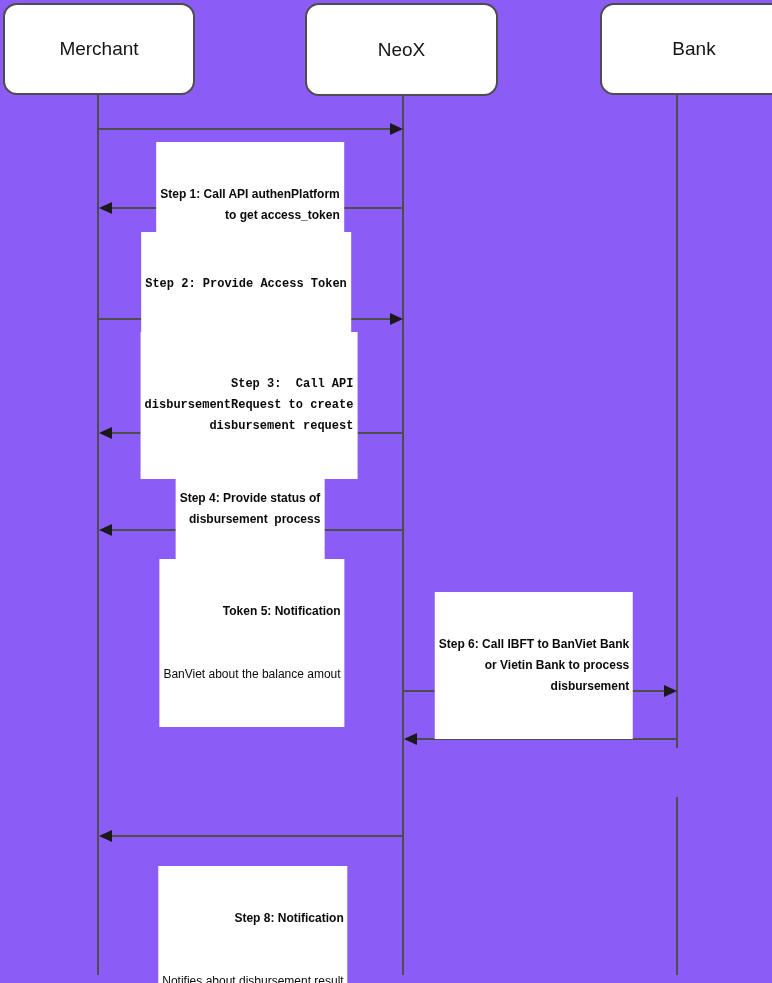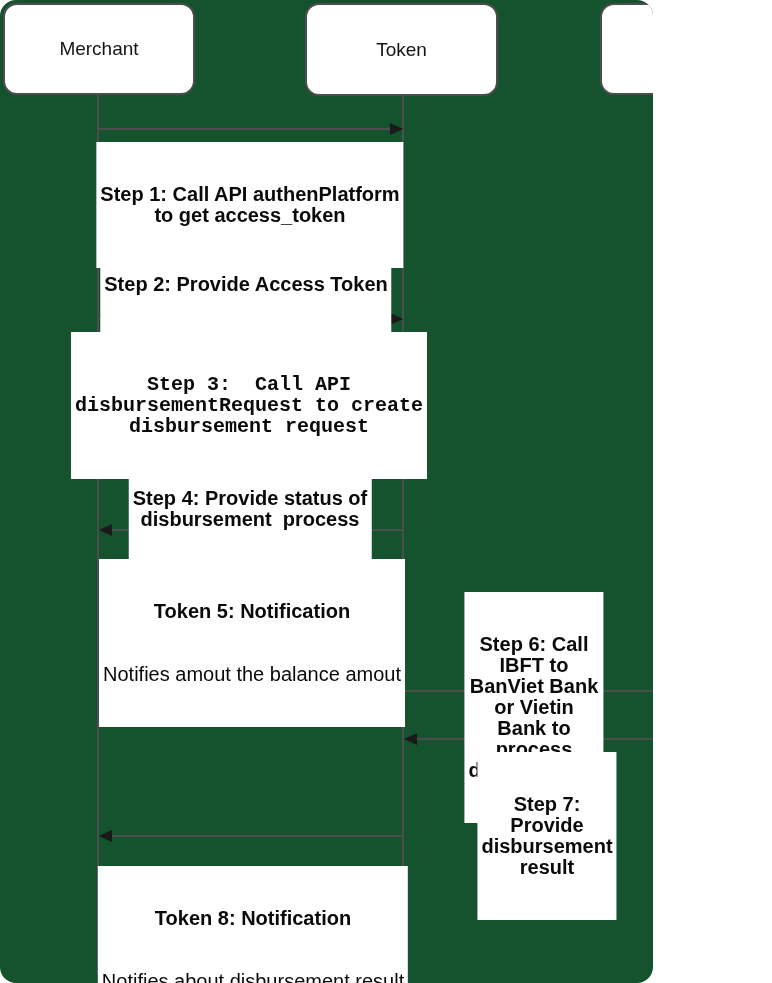--- a/index.html
+++ b/index.html
@@ -1,49 +1,49 @@
 <!DOCTYPE html>
 <html><head>
 <meta charset="utf-8">
 <style>
   html,body{margin:0;padding:0;background:#ffffff;}
   .canvas{
-    position:relative;width:653px;height:983px;background:#14532d;
-    font-family:"Liberation Sans",sans-serif;overflow:hidden;border-radius:16px;
+    position:relative;width:772px;height:983px;background:#8b5cf6;
+    font-family:"Liberation Sans",sans-serif;overflow:hidden;
   }
   .actor{
     position:absolute;box-sizing:border-box;
     border:2px solid #4d4d4d;border-radius:14px;background:#ffffff;
     display:flex;align-items:center;justify-content:center;
     font-size:19px;color:#141414;
   }
   .lifeline{position:absolute;width:2px;background:#4d4d4d;}
   .msg-line{position:absolute;height:2px;background:#4d4d4d;}
   .head{position:absolute;width:0;height:0;border-top:6px solid transparent;border-bottom:6px solid transparent;}
   .head.right{border-left:13px solid #1a1a1a;}
   .head.left{border-right:13px solid #1a1a1a;}
   .label{
     position:absolute;transform:translateX(-50%);
-    background:#ffffff;text-align:center;
-    font-size:20px;line-height:21px;color:#0a0a0a;
+    background:#ffffff;text-align:right;
+    font-size:12px;line-height:21px;color:#0a0a0a;
     white-space:pre-wrap;padding:0 4px;
   }
   .label .title{font-weight:bold;}
   .label .note{font-weight:normal;}
 </style>
 </head>
 <body>
 
 <div class="canvas">
 
   <div class="actor" style="left:3px;top:3px;width:192px;height:92px;">
     <span>Merchant</span>
   </div>
   <div class="actor" style="left:305px;top:3px;width:193px;height:93px;">
-    <span>Token</span>
+    <span>NeoX</span>
   </div>
   <div class="actor" style="left:600px;top:3px;width:188px;height:92px;">
     <span>Bank</span>
   </div>
 
   <div class="lifeline" style="left:97px;top:95px;height:880px;"></div>
   <div class="lifeline" style="left:402px;top:96px;height:879px;"></div>
   <div class="lifeline" style="left:676px;top:95px;height:653px;"></div>
   <div class="lifeline" style="left:676px;top:797px;height:178px;"></div>
 
@@ -69,49 +69,45 @@
   <div class="head left" style="left:404px;top:733px;"></div>
 
   <div class="msg-line" style="left:111px;top:835px;width:292px;"></div>
   <div class="head left" style="left:99px;top:830px;"></div>
 
   <div class="label" style="left:250px;top:142px;">
     <div class="title">Step 1: Call API authenPlatform
 to get access_token</div>
   </div>
 
-  <div class="label" style="left:246px;top:232px;">
+  <div class="label" style="left:246px;top:232px;font-family:Liberation Mono, monospace;">
     <div class="title">Step 2: Provide Access Token</div>
   </div>
 
   <div class="label" style="left:249px;top:332px;font-family:Liberation Mono, monospace;">
     <div class="title">Step 3:  Call API
 disbursementRequest to create
 disbursement request</div>
   </div>
 
   <div class="label" style="left:250px;top:446px;">
     <div class="title">Step 4: Provide status of
 disbursement  process</div>
   </div>
 
   <div class="label" style="left:252px;top:559px;">
     <div class="title">Token 5: Notification</div>
-    <div class="note">Notifies amout the balance amout</div>
+    <div class="note">BanViet about the balance amout</div>
   </div>
 
   <div class="label" style="left:534px;top:592px;">
     <div class="title">Step 6: Call IBFT to BanViet Bank
 or Vietin Bank to process
 disbursement</div>
   </div>
 
-  <div class="label" style="left:547px;top:752px;">
-    <div class="title">Step 7: Provide disbursement
-result</div>
-  </div>
 
   <div class="label" style="left:253px;top:866px;">
-    <div class="title">Token 8: Notification</div>
+    <div class="title">Step 8: Notification</div>
     <div class="note">Notifies about disbursement result</div>
   </div>
 
 </div>
 
 </body></html>

